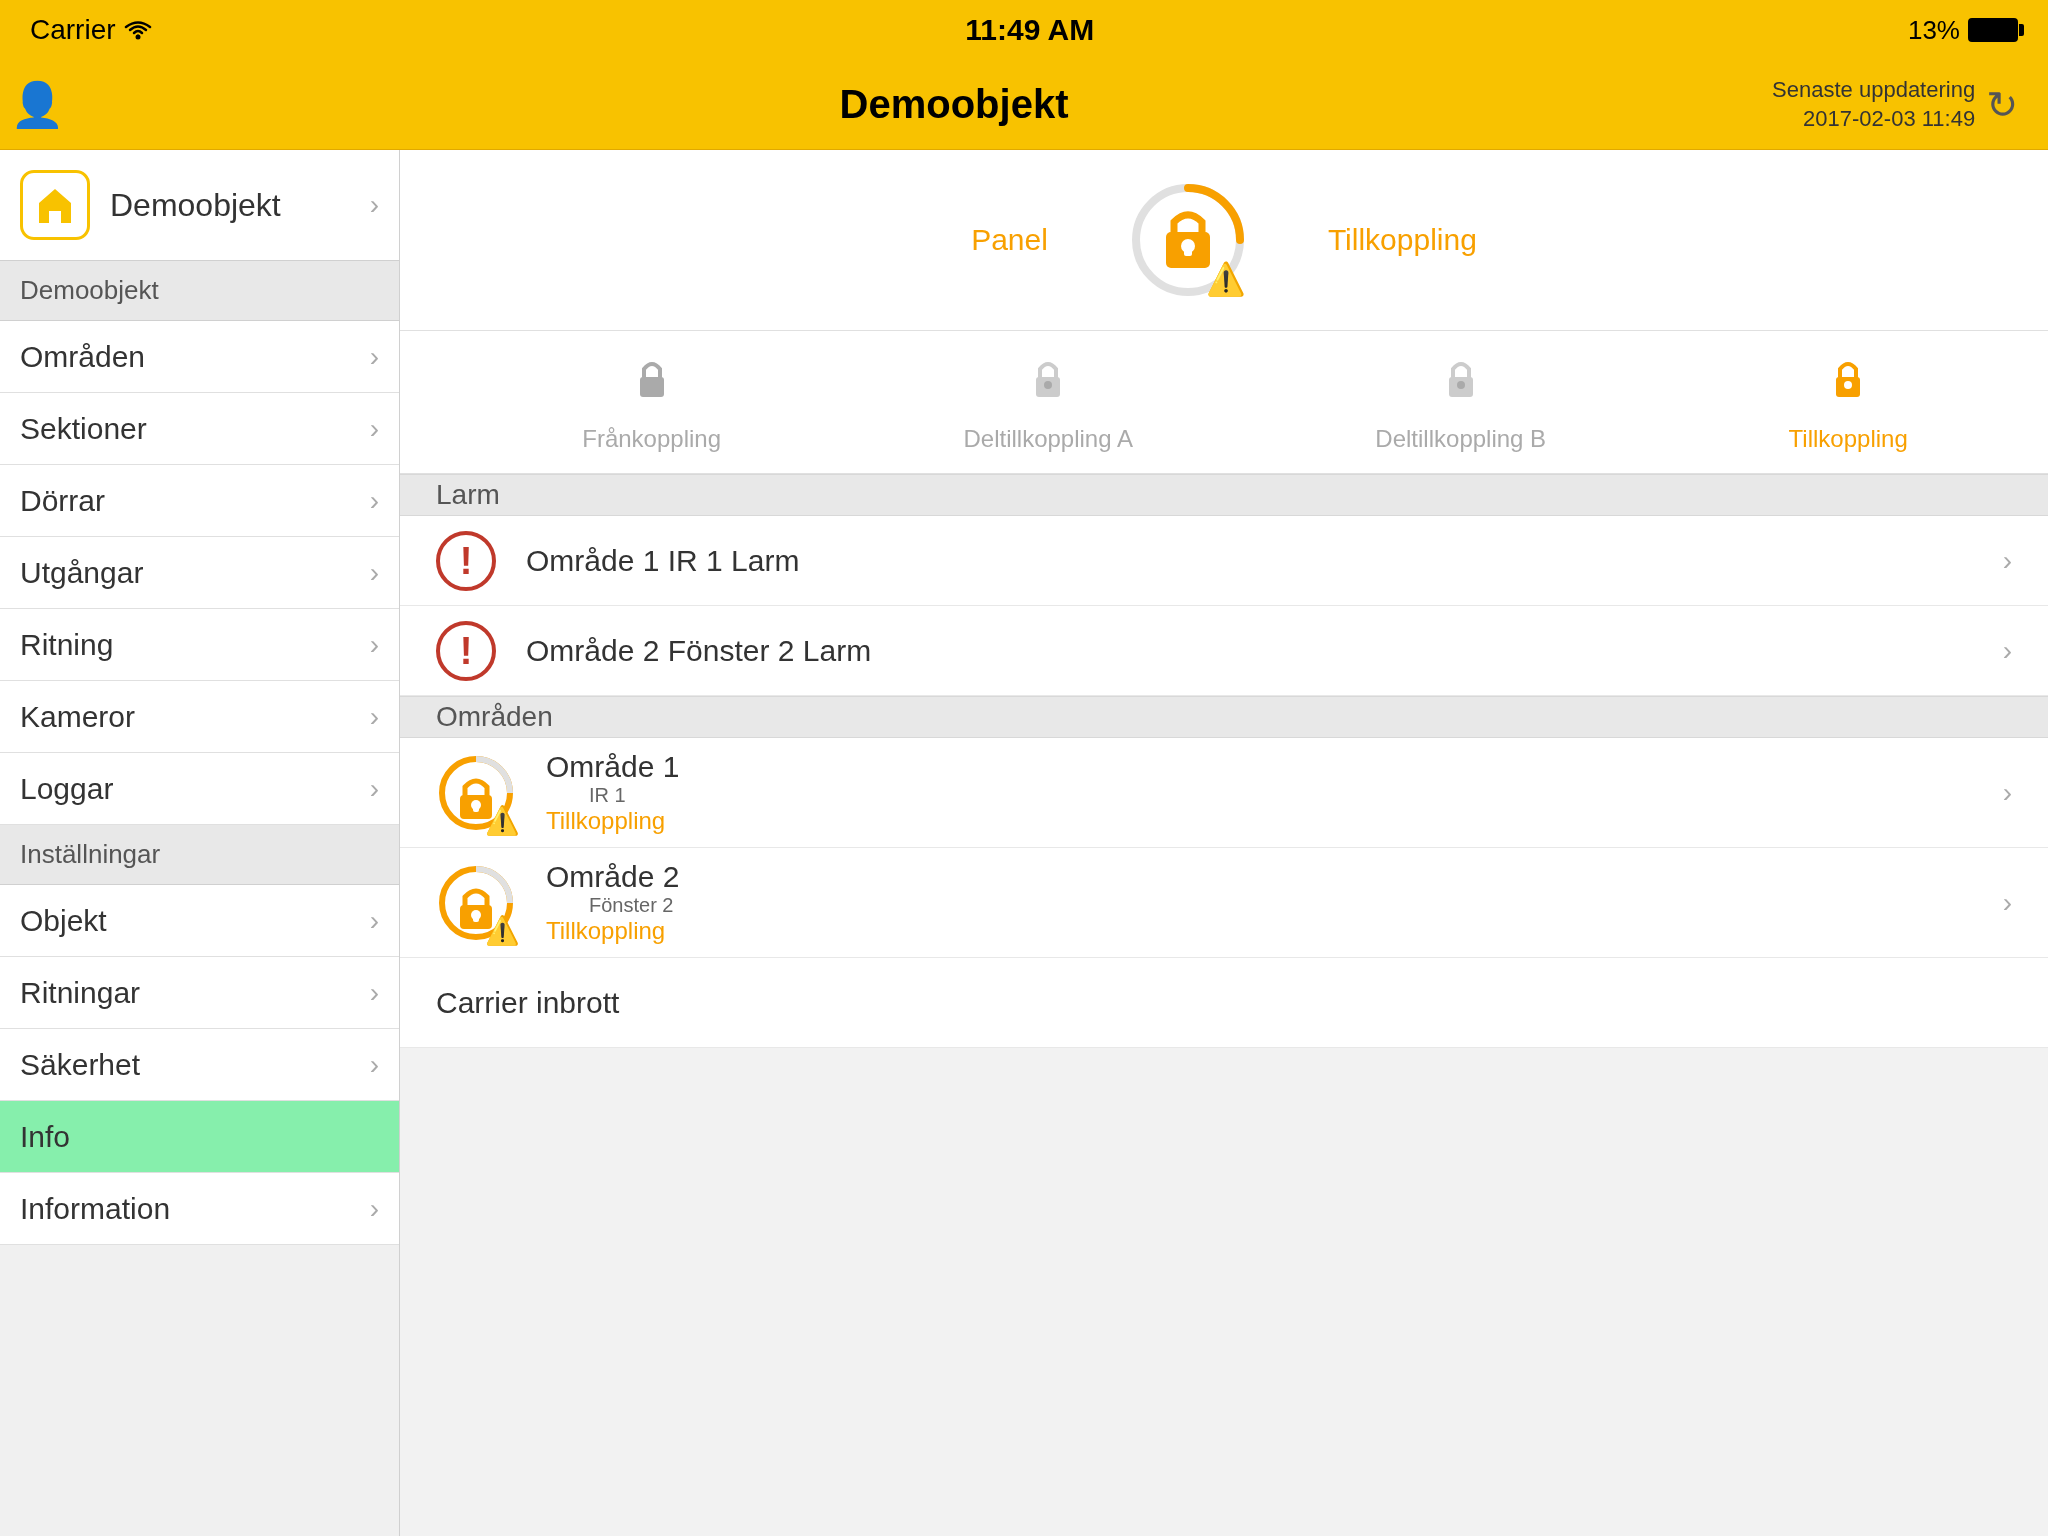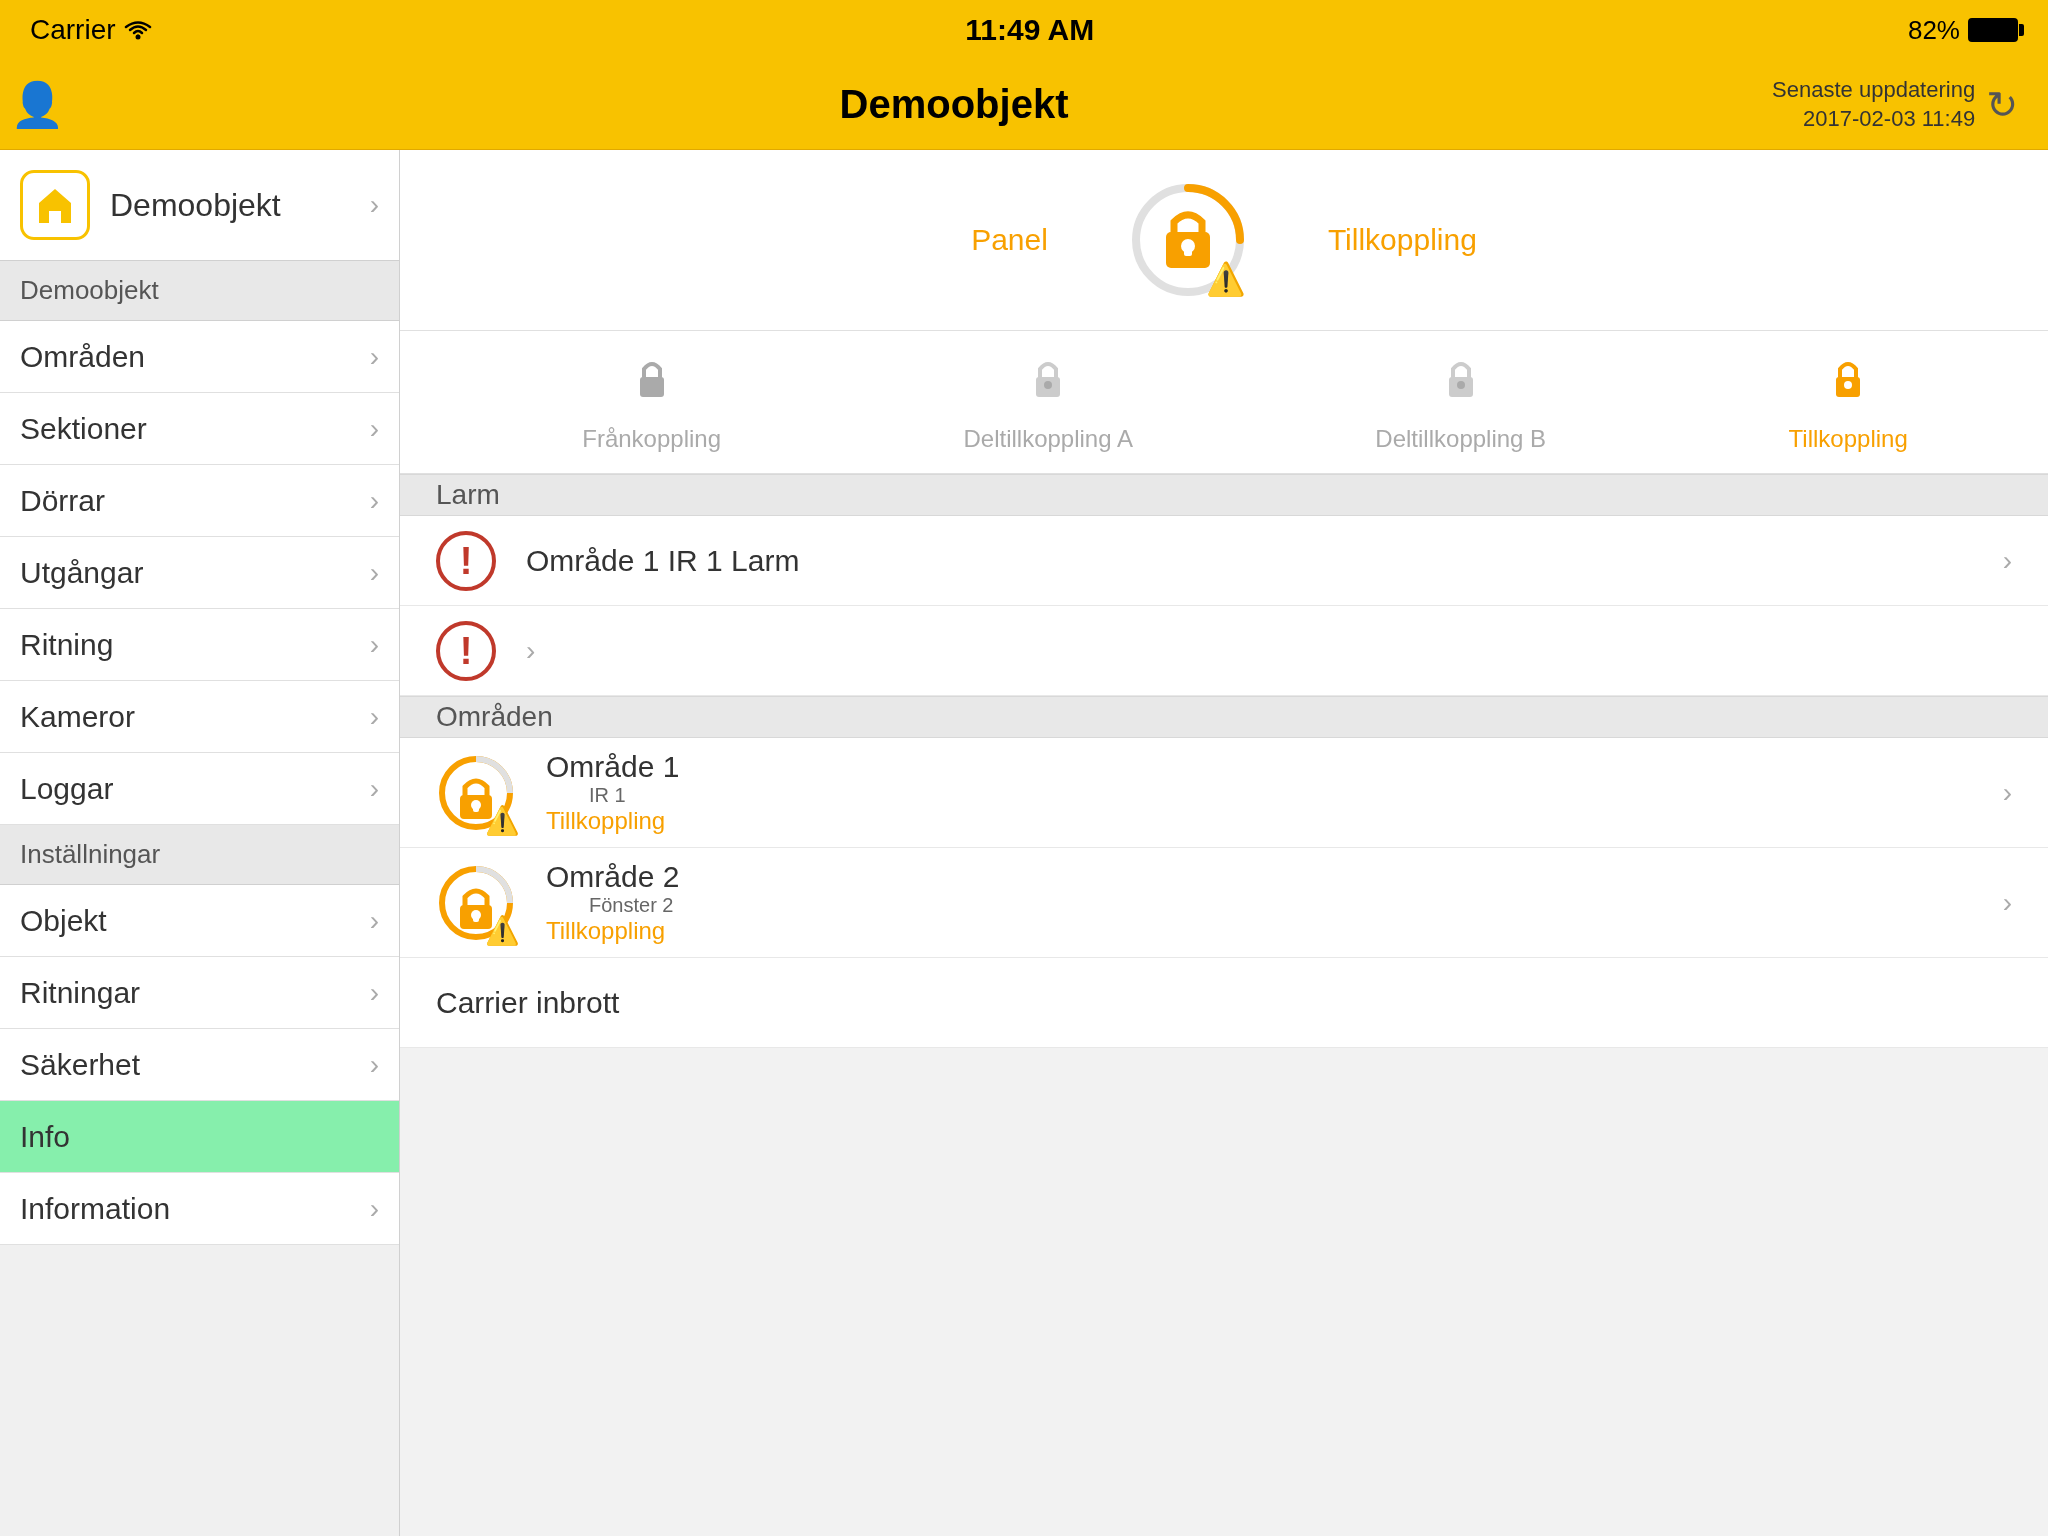--- a/index.html
+++ b/index.html
@@ -389,21 +389,21 @@
     <svg class="wifi-icon" viewBox="0 0 28 20" fill="none">
       <path d="M14 16 L14 16" stroke="#000" stroke-width="3" stroke-linecap="round"></path>
       <path d="M10 13 Q14 9 18 13" stroke="#000" stroke-width="2.5" fill="none" stroke-linecap="round"></path>
       <path d="M6 10 Q14 3 22 10" stroke="#000" stroke-width="2.5" fill="none" stroke-linecap="round"></path>
       <path d="M2 7 Q14 -2 26 7" stroke="#000" stroke-width="2.5" fill="none" stroke-linecap="round"></path>
       <circle cx="14" cy="17" r="2.5" fill="#000"></circle>
     </svg>
   </div>
   <div class="status-time">11:49 AM</div>
   <div class="status-right">
-    <span>82%</span>
+    <span>13%</span>
     <div class="battery-icon"></div>
   </div>
 </div>
 
 <div class="header-bar">
   <div class="header-left">
     <span class="user-icon">👤</span>
   </div>
   <div class="header-title">Demoobjekt</div>
   <div class="header-right">
@@ -580,20 +580,21 @@
         <span>!</span>
       </div>
       <span class="alarm-text">Område 1 IR 1 Larm</span>
       <span class="alarm-chevron">›</span>
     </div>
 
     <div class="alarm-item">
       <div class="alarm-icon">
         <span>!</span>
       </div>
+      <span class="alarm-text">Område 2 Fönster 2 Larm</span>
       <span class="alarm-chevron">›</span>
     </div>
 
     <div class="content-section-header">
       <span>Områden</span>
     </div>
 
     <div class="area-item">
       <div class="area-icon-wrap">
         <svg viewBox="0 0 80 80">

